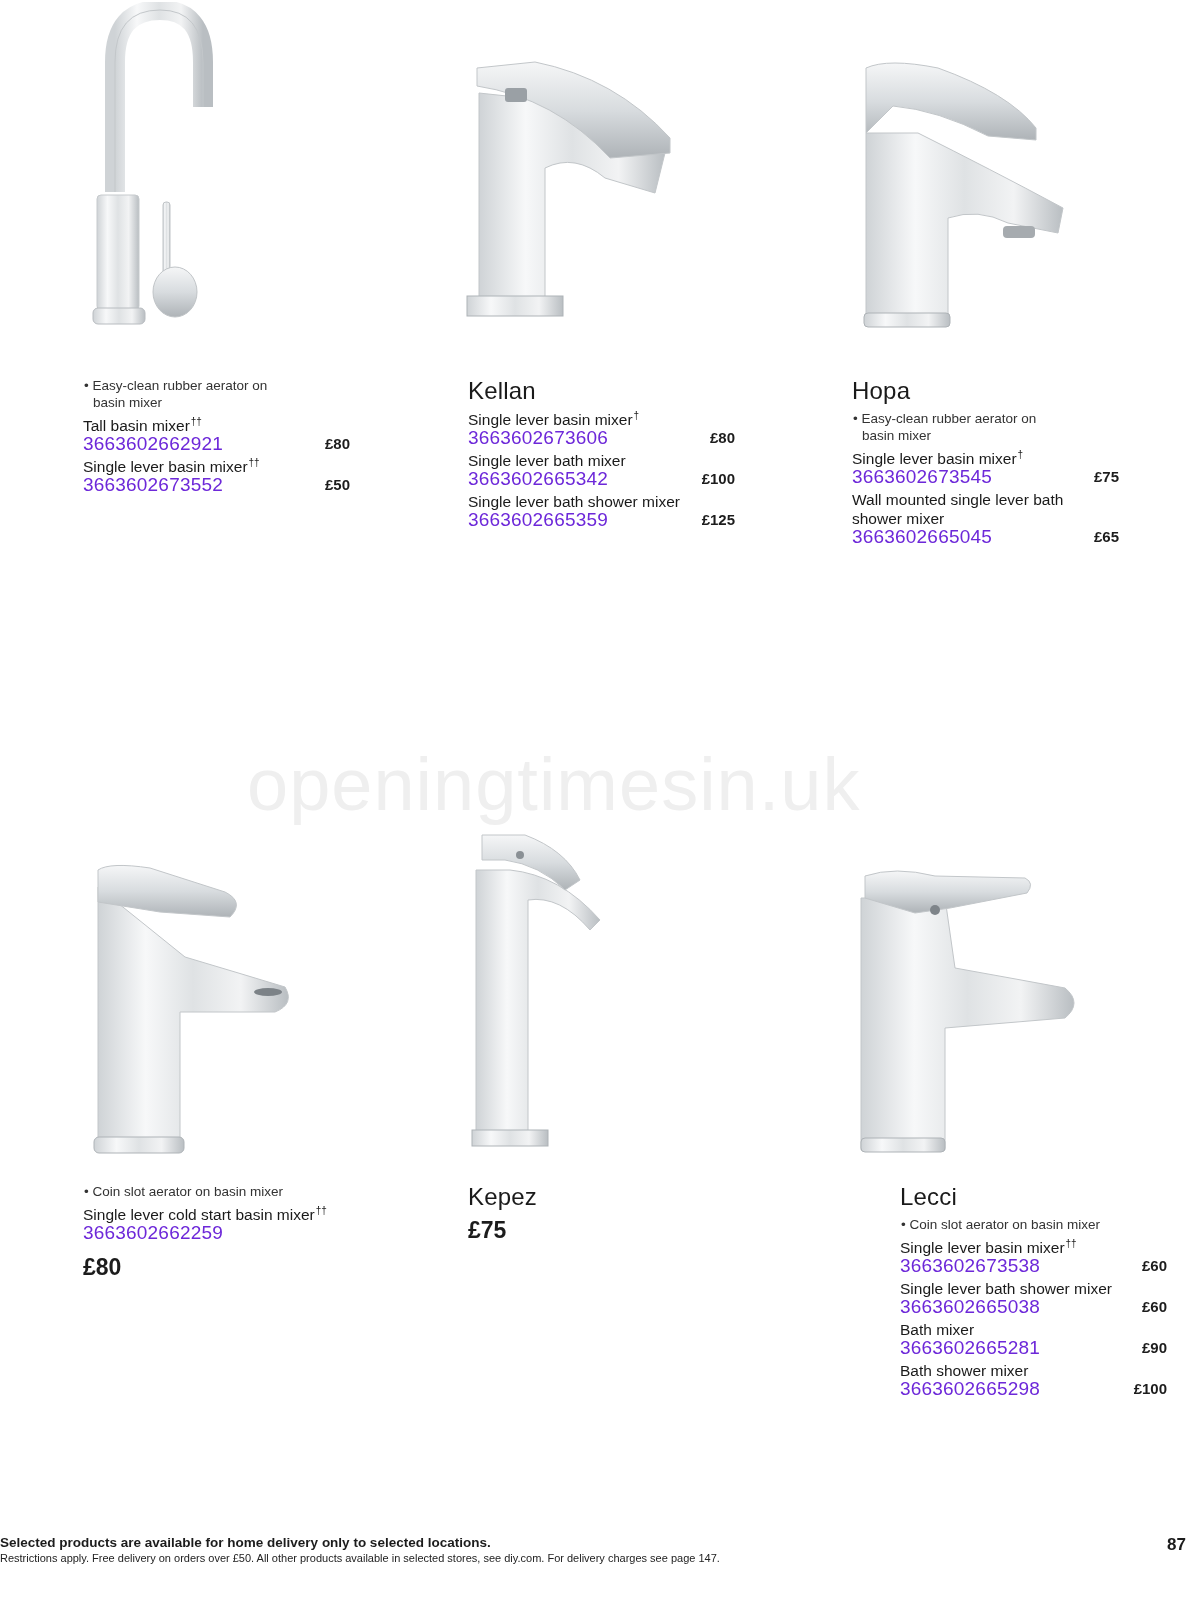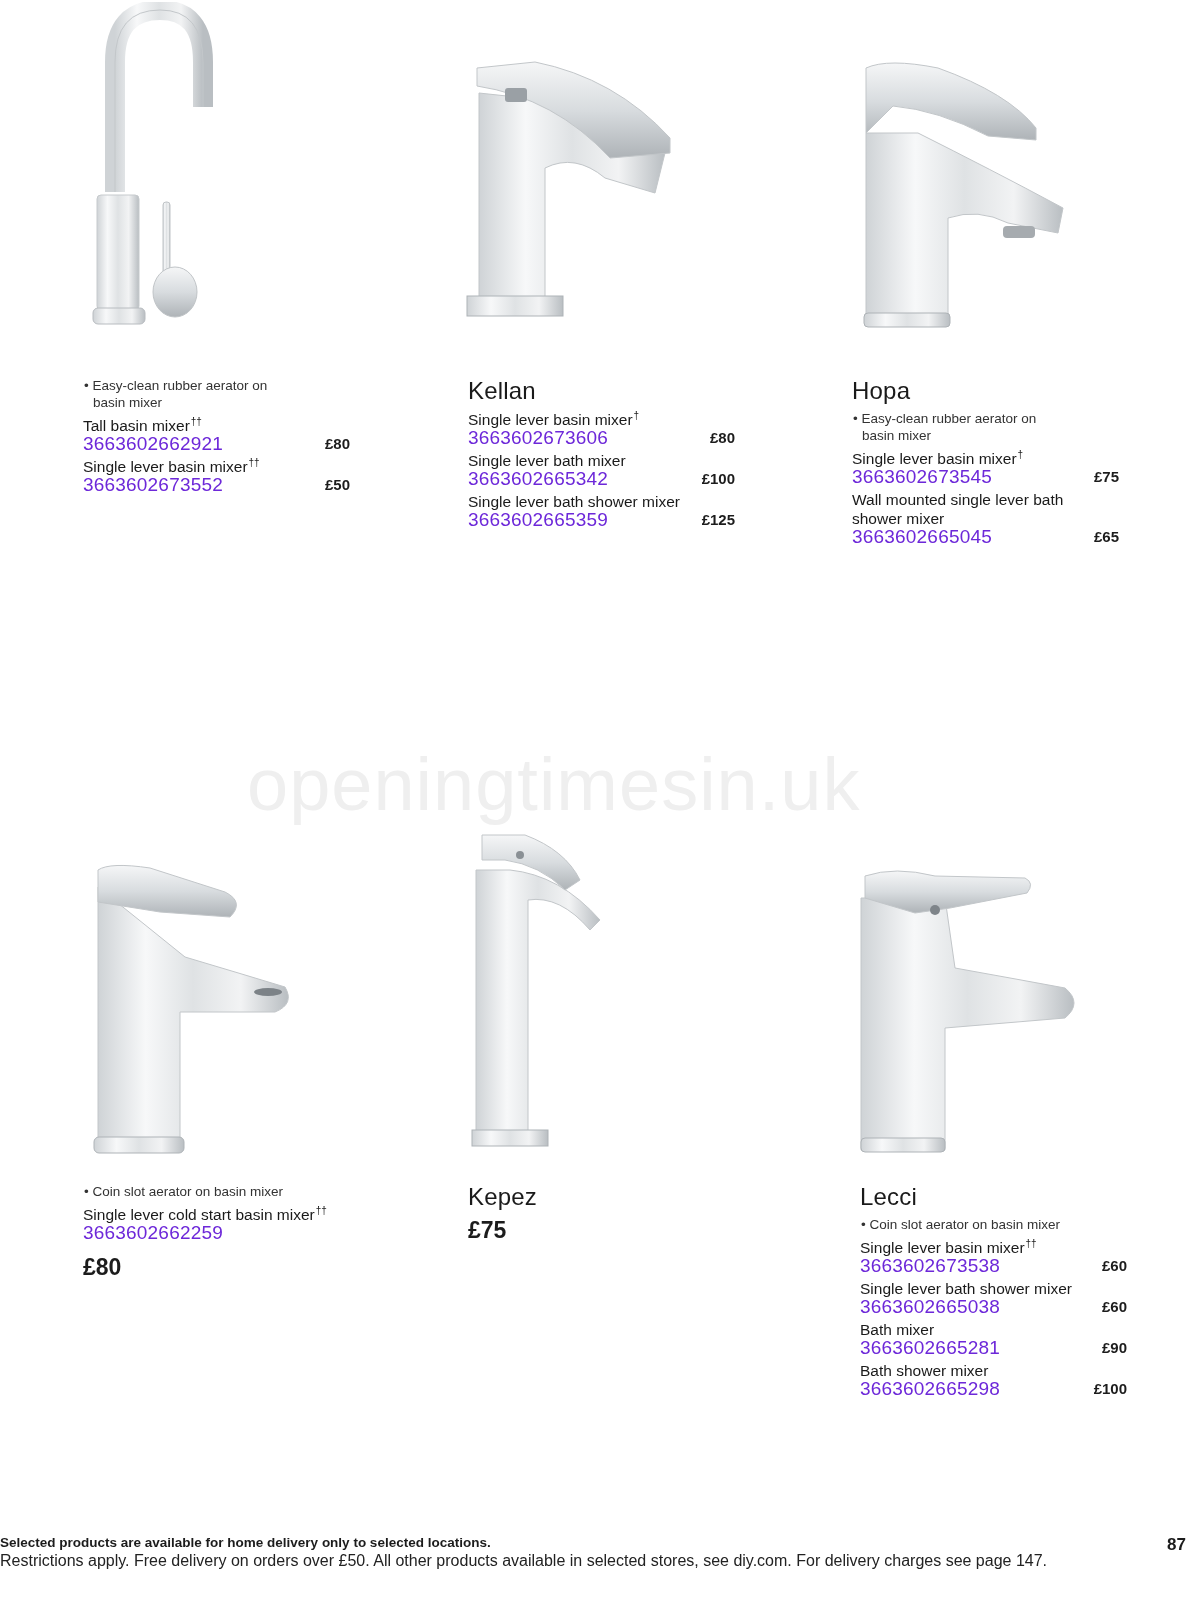--- a/index.html
+++ b/index.html
@@ -17,21 +17,21 @@
   .item-name sup { font-size: 10px; line-height: 0; vertical-align: 6px; margin-left: 1px; }
   .item-code { font-size: 19px; line-height: 18px; color: #6d28d9; letter-spacing: 0.2px; }
   .item-price { position: absolute; right: 33px; bottom: 0; font-size: 15px; font-weight: 700; line-height: 18px; }
   .big-price { font-size: 23px; font-weight: 700; margin-top: 12px; }
   .watermark {
     position: absolute; left: 247px; top: 742px; font-size: 74px; color: #efefef;
     font-family: "Liberation Sans", "DejaVu Sans", sans-serif; letter-spacing: 1px;
   }
   .footer { position: absolute; left: 0; top: 1535px; width: 1200px; }
   .footer-bold { position: absolute; left: 0; top: 0; font-size: 13.5px; font-weight: 700; }
-  .footer-reg { position: absolute; left: 0; top: 17px; font-size: 16px; color: #222; }
+  .footer-reg { position: absolute; left: 0; top: 17px; font-size: 11px; color: #222; }
   .page-num { position: absolute; right: 14px; top: 0; font-size: 17px; font-weight: 700; }
 </style>
 </head>
 <body>
 
 <svg width="0" height="0" style="position:absolute">
   <defs>
     <linearGradient id="chromeH" x1="0" x2="1" y1="0" y2="0">
       <stop offset="0" stop-color="#cfd3d6"></stop>
       <stop offset="0.25" stop-color="#f7f8f9"></stop>
@@ -154,21 +154,21 @@
 </div>
 
 <div class="img-wrap" style="left:855px;top:868px;width:225px;height:290px;">
   <svg width="225" height="290" viewBox="0 0 225 290">
     <path d="M6 30 L6 282 L90 282 L90 160 L210 150 Q228 135 210 120 L100 100 L90 30 Z" fill="url(#chromeH)" stroke="#c2c6c9"></path>
     <path d="M10 8 Q40 -2 80 8 L170 10 Q180 15 172 25 L95 40 L60 45 L10 30 Z" fill="url(#chromeV)" stroke="#c2c6c9"></path>
     <circle cx="80" cy="42" r="5" fill="#7e8489"></circle>
     <rect x="6" y="270" width="84" height="14" rx="4" fill="url(#chromeH)" stroke="#aeb3b7"></rect>
   </svg>
 </div>
-<div class="product" style="left:860px;top:1183px;">
+<div class="product" style="left:900px;top:1183px;">
   <div class="title">Lecci</div>
   <div class="bullet" style="width:260px;">Coin slot aerator on basin mixer</div>
   <div class="item">
     <div class="item-name"><span>Single lever basin mixer</span><sup>††</sup></div>
     <div class="item-code">3663602673538</div>
     <div class="item-price">£60</div>
   </div>
   <div class="item">
     <div class="item-name"><span>Single lever bath shower mixer</span><sup></sup></div>
     <div class="item-code">3663602665038</div>

